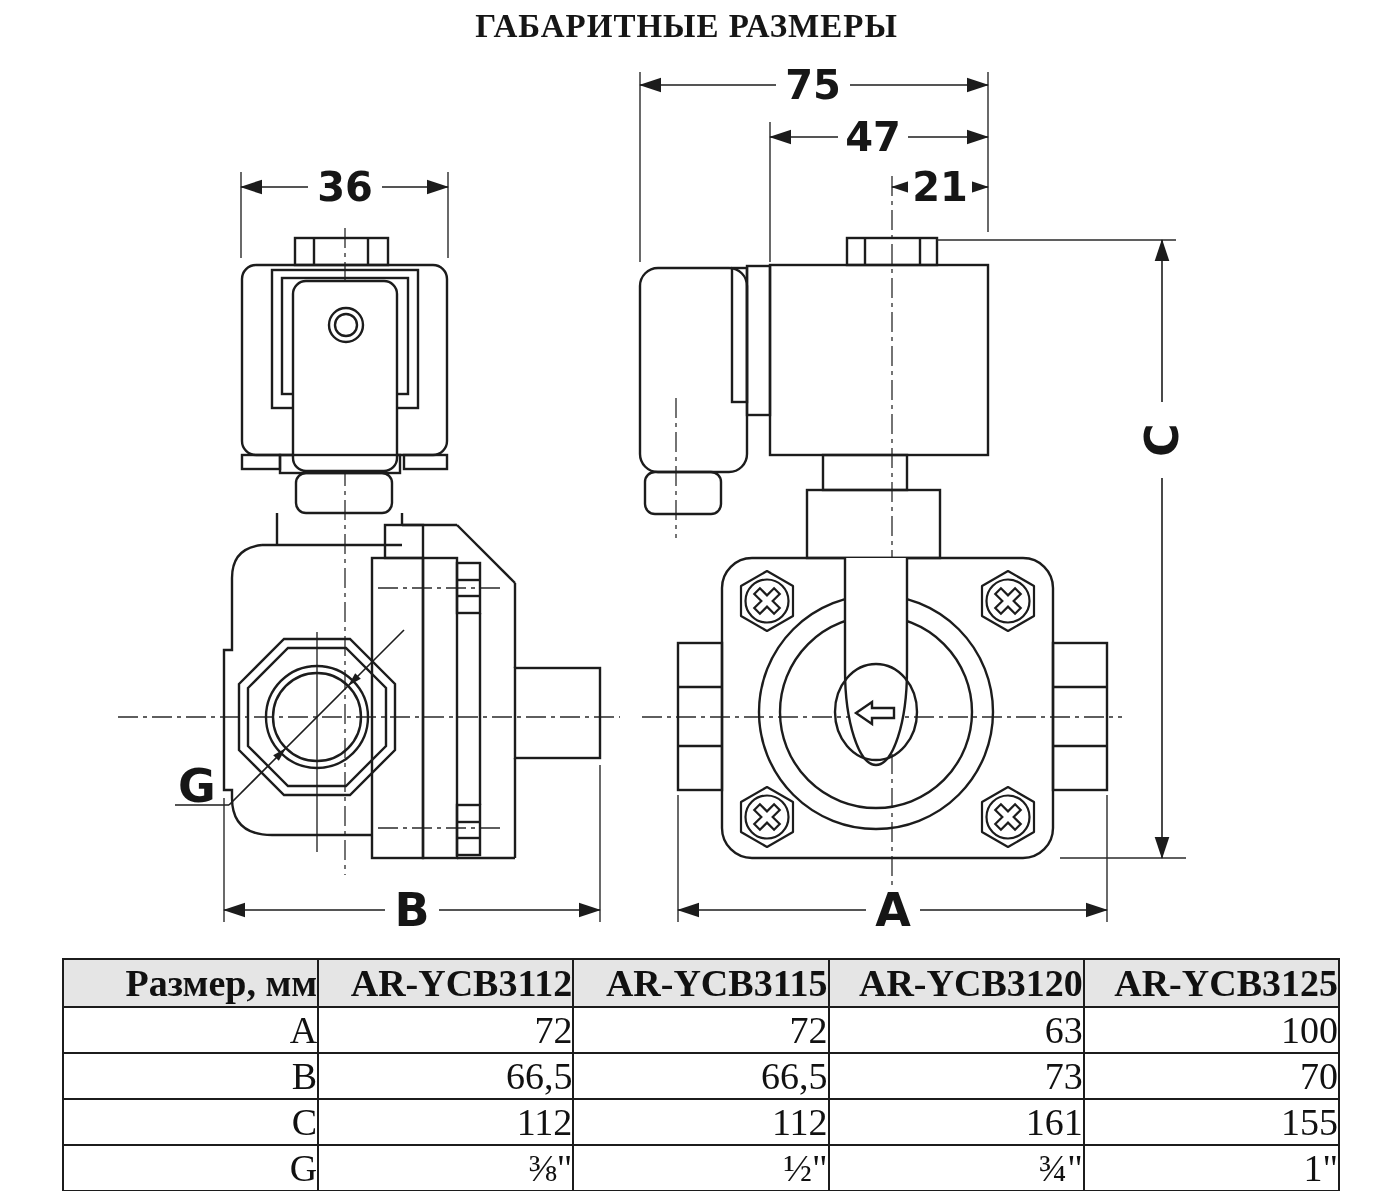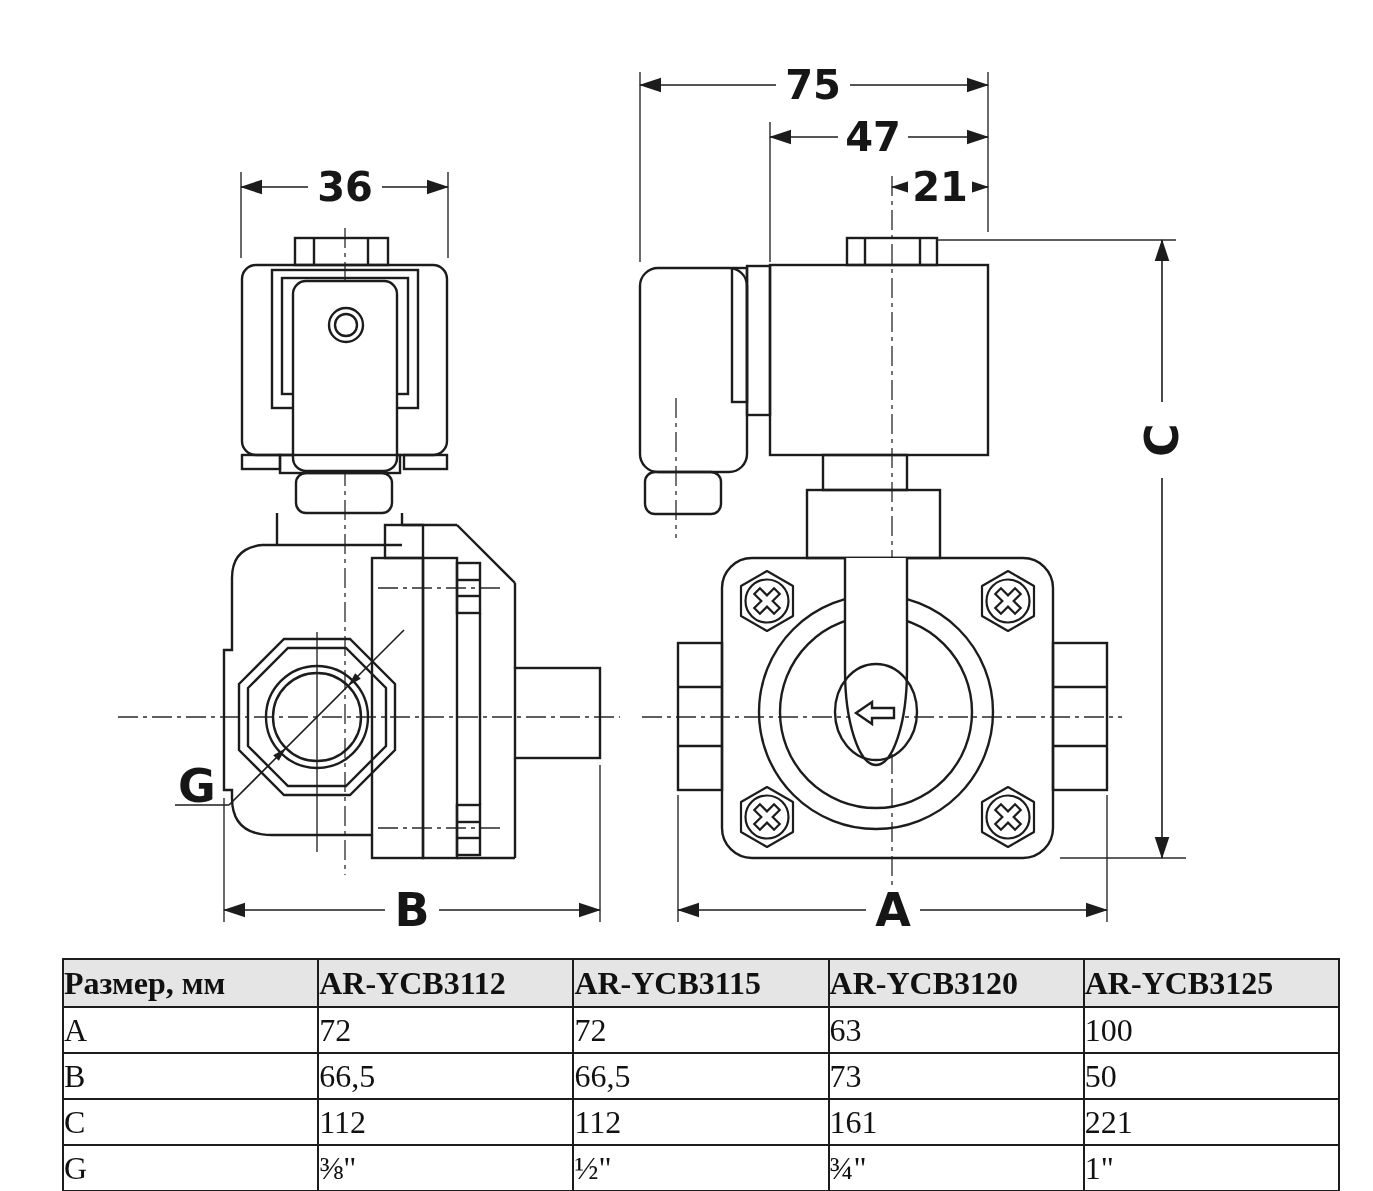--- a/index.html
+++ b/index.html
@@ -14,30 +14,31 @@
   .thin{stroke:#2a2a2a;stroke-width:1.4;fill:none;}
   .cl{stroke:#2a2a2a;stroke-width:1.3;fill:none;stroke-dasharray:20 5 4 5;}
   .dim{stroke:#1c1c1c;stroke-width:1.6;fill:none;}
   .dimtxt{font-family:"DejaVu Sans", sans-serif;font-weight:bold;font-size:40px;fill:#161616;text-anchor:middle;}
   .dimletter{font-family:"DejaVu Sans", sans-serif;font-weight:bold;font-size:46px;fill:#161616;text-anchor:middle;}
   .lblbg{fill:#ffffff;stroke:none;}
   .blk{fill:#1c1c1c;stroke:none;}
   
   #dim-table{position:absolute;left:62px;top:958px;width:1278px;height:230px;border-collapse:collapse;
              table-layout:fixed;background:#fff;}
-  #dim-table th,#dim-table td{border:2px solid #1c1c1c;text-align:left;vertical-align:middle;
-             font-family:"Liberation Serif", serif;font-size:32px;color:#111;padding:0;}
+  #dim-table th,#dim-table td{border:2px solid #1c1c1c;text-align:right;vertical-align:middle;
+             font-family:"Liberation Serif", serif;font-size:38px;color:#111;padding:0;}
   #dim-table th{background:#e5e5e5;font-weight:bold;height:46px;}
   #dim-table td{height:44px;font-weight:normal;}
 </style>
 </head>
 <body>
 
 <div id="stage">
 
+  <div id="title">ГАБАРИТНЫЕ РАЗМЕРЫ</div>
 
   <svg id="drawing" width="1373" height="955" viewBox="0 0 1373 955" xmlns="http://www.w3.org/2000/svg">
     <defs>
       <marker id="arr" viewBox="0 0 12 8" refX="11.5" refY="4" markerWidth="14" markerHeight="10" orient="auto-start-reverse">
         <path d="M0,0 L12,4 L0,8 Z" fill="#1c1c1c"></path>
       </marker>
       <pattern id="knurl" width="9" height="12" patternUnits="userSpaceOnUse">
         <line x1="4.5" y1="0" x2="4.5" y2="12" stroke="#1c1c1c" stroke-width="2"></line>
       </pattern>
       <g id="screw" stroke="#1c1c1c" stroke-width="2.2" fill="none">
@@ -217,28 +218,28 @@
         <td>72</td>
         <td>72</td>
         <td>63</td>
         <td>100</td>
       </tr>
       <tr>
         <td>B</td>
         <td>66,5</td>
         <td>66,5</td>
         <td>73</td>
-        <td>50</td>
+        <td>70</td>
       </tr>
       <tr>
         <td>C</td>
         <td>112</td>
         <td>112</td>
         <td>161</td>
-        <td>221</td>
+        <td>155</td>
       </tr>
       <tr>
         <td>G</td>
         <td>⅜"</td>
         <td>½"</td>
         <td>¾"</td>
         <td>1"</td>
       </tr>
     </tbody>
   </table>

